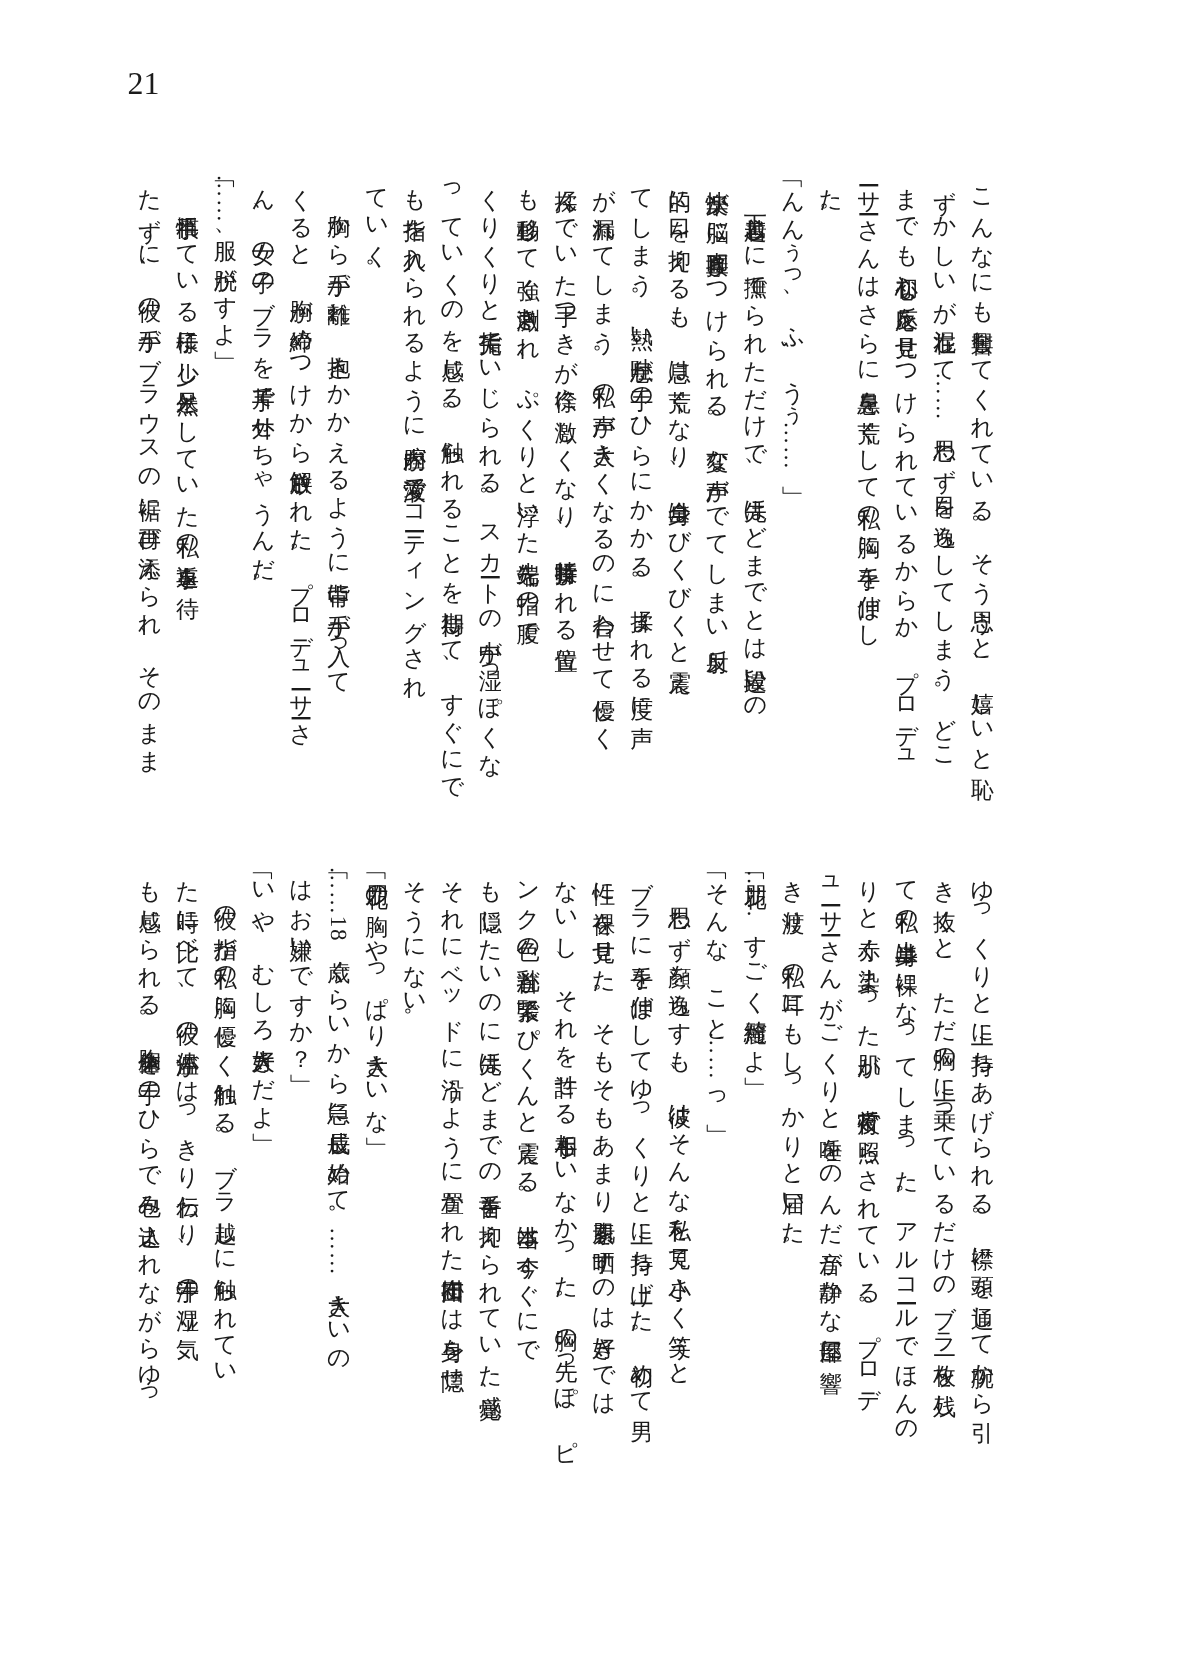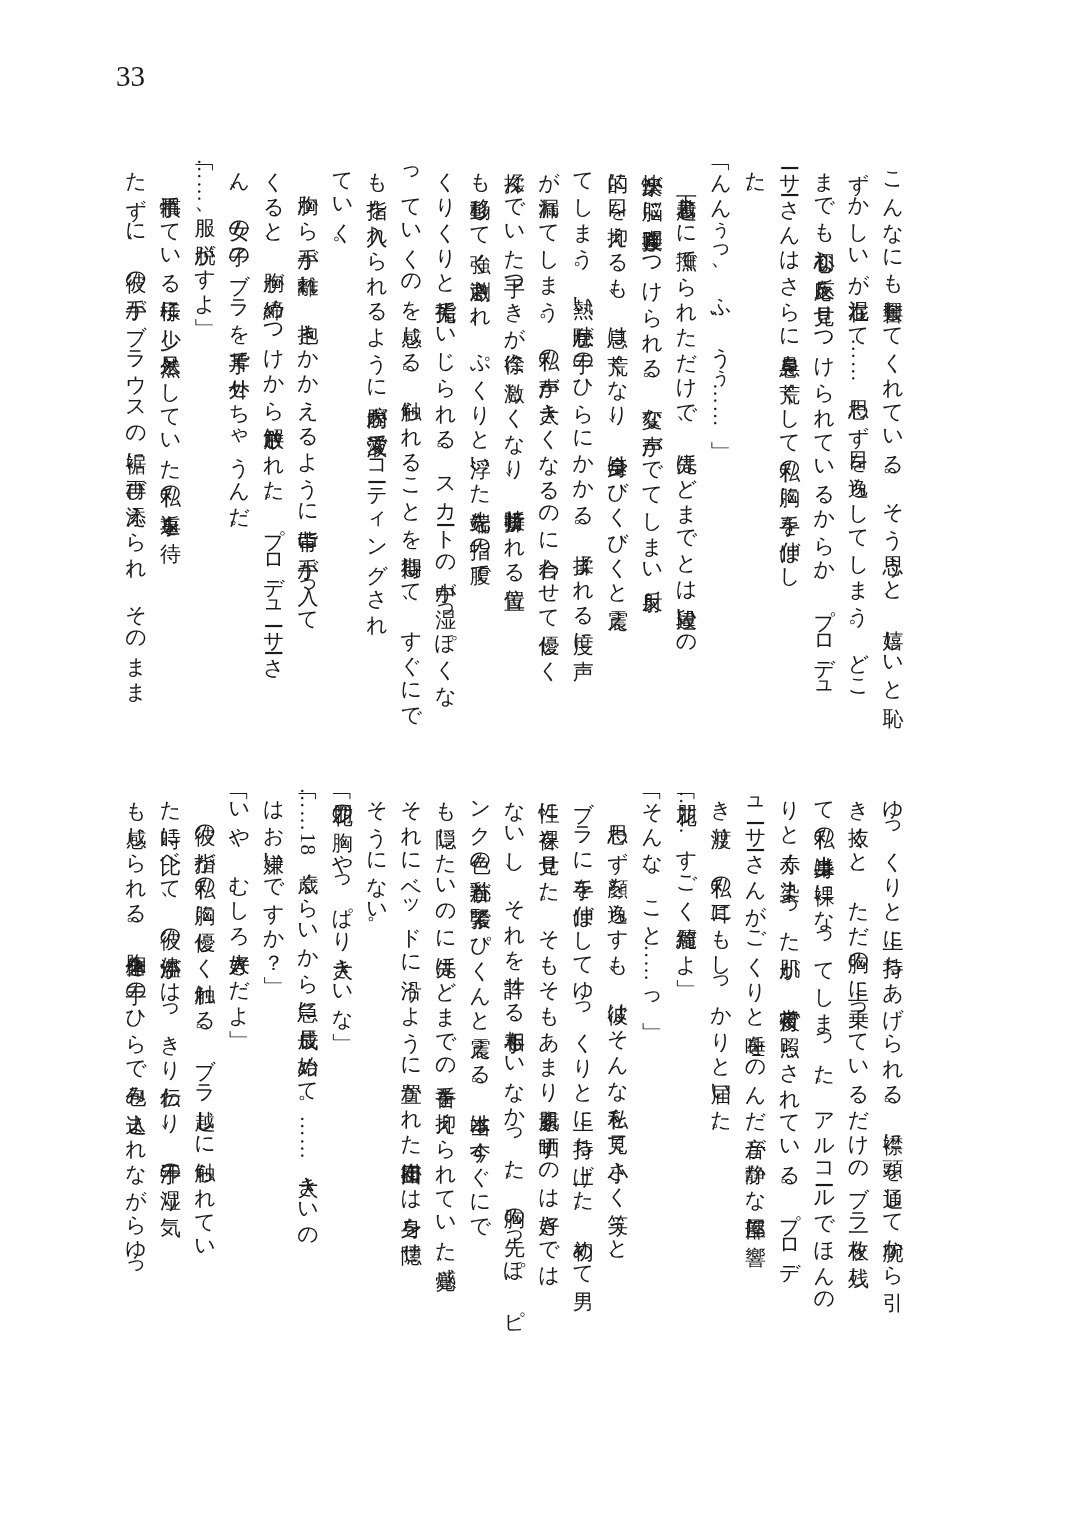--- a/index.html
+++ b/index.html
@@ -40,21 +40,21 @@
   .block-top { top: 157px; }
   .block-bottom { top: 786px; }
   .vline {
     white-space: nowrap;
   }
 </style>
 </head>
 <body>
 
 <div class="page">
-  <div class="page-number">33</div>
+  <div class="page-number">21</div>
 
   <div class="vtext block-top">
       <div class="vline">こんなにも興奮してくれている。そう思うと、嬉しいと恥</div>
       <div class="vline">ずかしいが混在して……思わず目を逸らしてしまう。どこ</div>
       <div class="vline">までも初心な反応を見せつけられているからか、プロデュ</div>
       <div class="vline">ーサーさんはさらに鼻息を荒くして私の胸に手を伸ばし</div>
       <div class="vline">た。</div>
       <div class="vline">「んんぅっ、ふ、うぅ……」</div>
       <div class="vline">　下着越しに撫でられただけで、先ほどまでとは段違いの</div>
       <div class="vline">快楽が脳に直接叩きつけられる。変な声がでてしまい反射</div>

